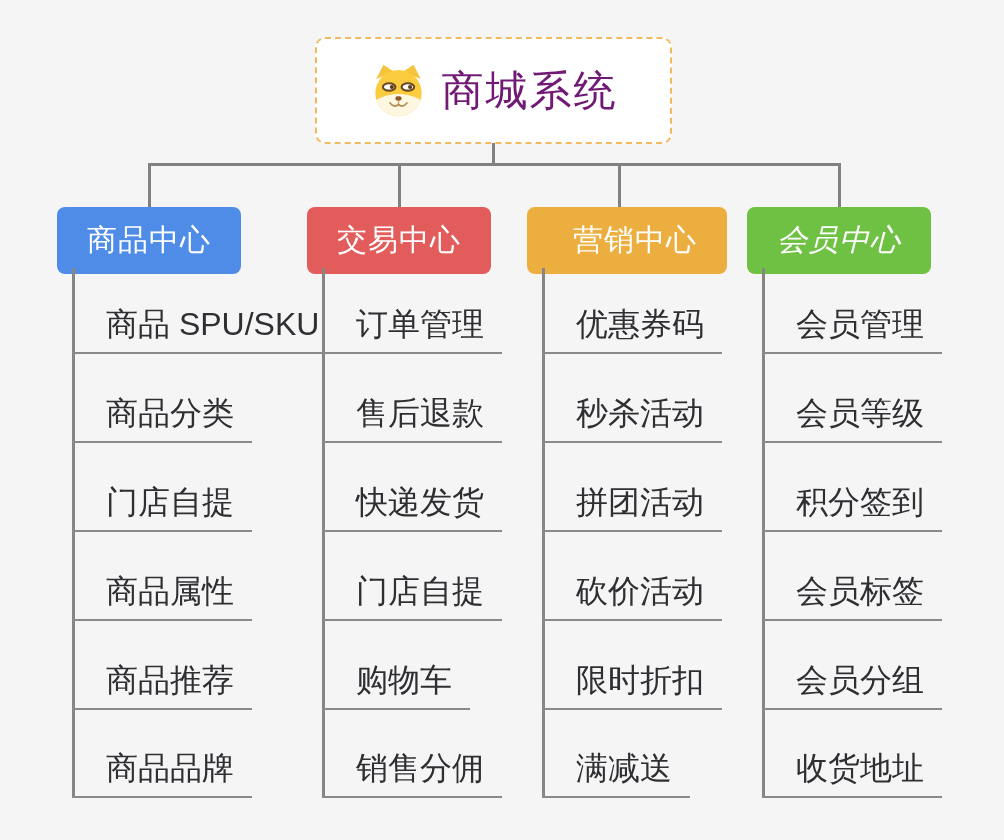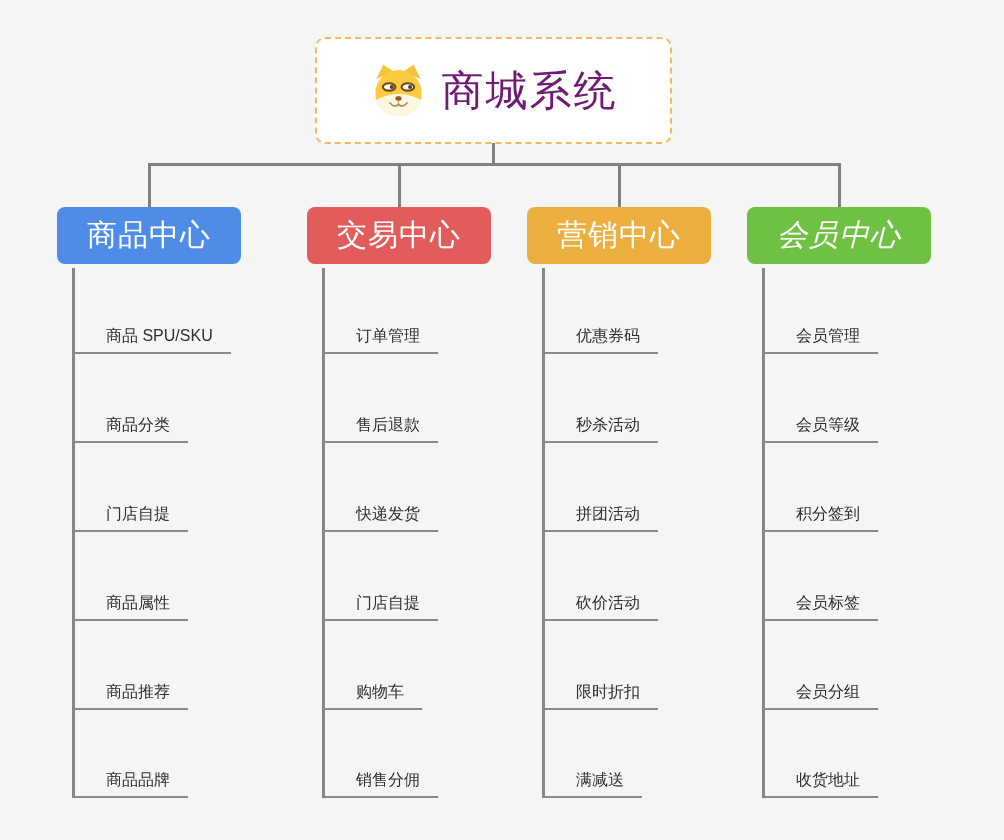--- a/index.html
+++ b/index.html
@@ -29,42 +29,42 @@
     color:#701a75;
     letter-spacing:2px;
     white-space:nowrap;
   }
   
   .line{position:absolute;background:#818181;}
   
   .column{position:absolute;top:207px;width:250px;height:600px;}
   .branch-node{
     position:absolute;left:0;top:0;
-    width:184px;height:57px;
+    width:184px;height:67px;
     border-radius:8px;
     display:flex;align-items:center;justify-content:center;
     color:#ffffff;
     font-size:30px;
     letter-spacing:1px;
     white-space:nowrap;
   }
   .col-vline{
     position:absolute;left:15px;top:61px;
     width:3px;height:530px;
     background:#868686;
   }
   .topic-item{
     position:absolute;left:15px;
     height:44px;
     box-sizing:border-box;
     padding:0 18px 0 34px;
     border-bottom:2px solid #8a8a8a;
     display:flex;align-items:flex-end;
     width:max-content;
-    font-size:16px;
+    font-size:32px;
     color:#2f2f33;
     white-space:nowrap;
   }
   .topic-item > span{display:block;margin-bottom:5px;}
   .r0{top:103px}.r1{top:192px}.r2{top:281px}.r3{top:370px}.r4{top:459px}.r5{top:547px}
 </style>
 </head>
 <body>
 
 <div class="canvas">
@@ -140,21 +140,21 @@
       </div>
     <div class="topic-item r5">
         <span>销售分佣</span>
       </div>
     <div class="topic-item r4">
         <span>购物车</span>
       </div>
   </div>
 
   <div class="column" style="left:527px;">
-    <div class="branch-node" style="background: rgb(236, 175, 63);">营销中心</div>
+    <div class="branch-node" style="background: rgb(236, 175, 63); padding-left: 16px;">营销中心</div>
     <div class="col-vline"></div>
     <div class="topic-item r0">
         <span>优惠券码</span>
       </div>
     <div class="topic-item r1">
         <span>秒杀活动</span>
       </div>
     <div class="topic-item r2">
         <span>拼团活动</span>
       </div>

